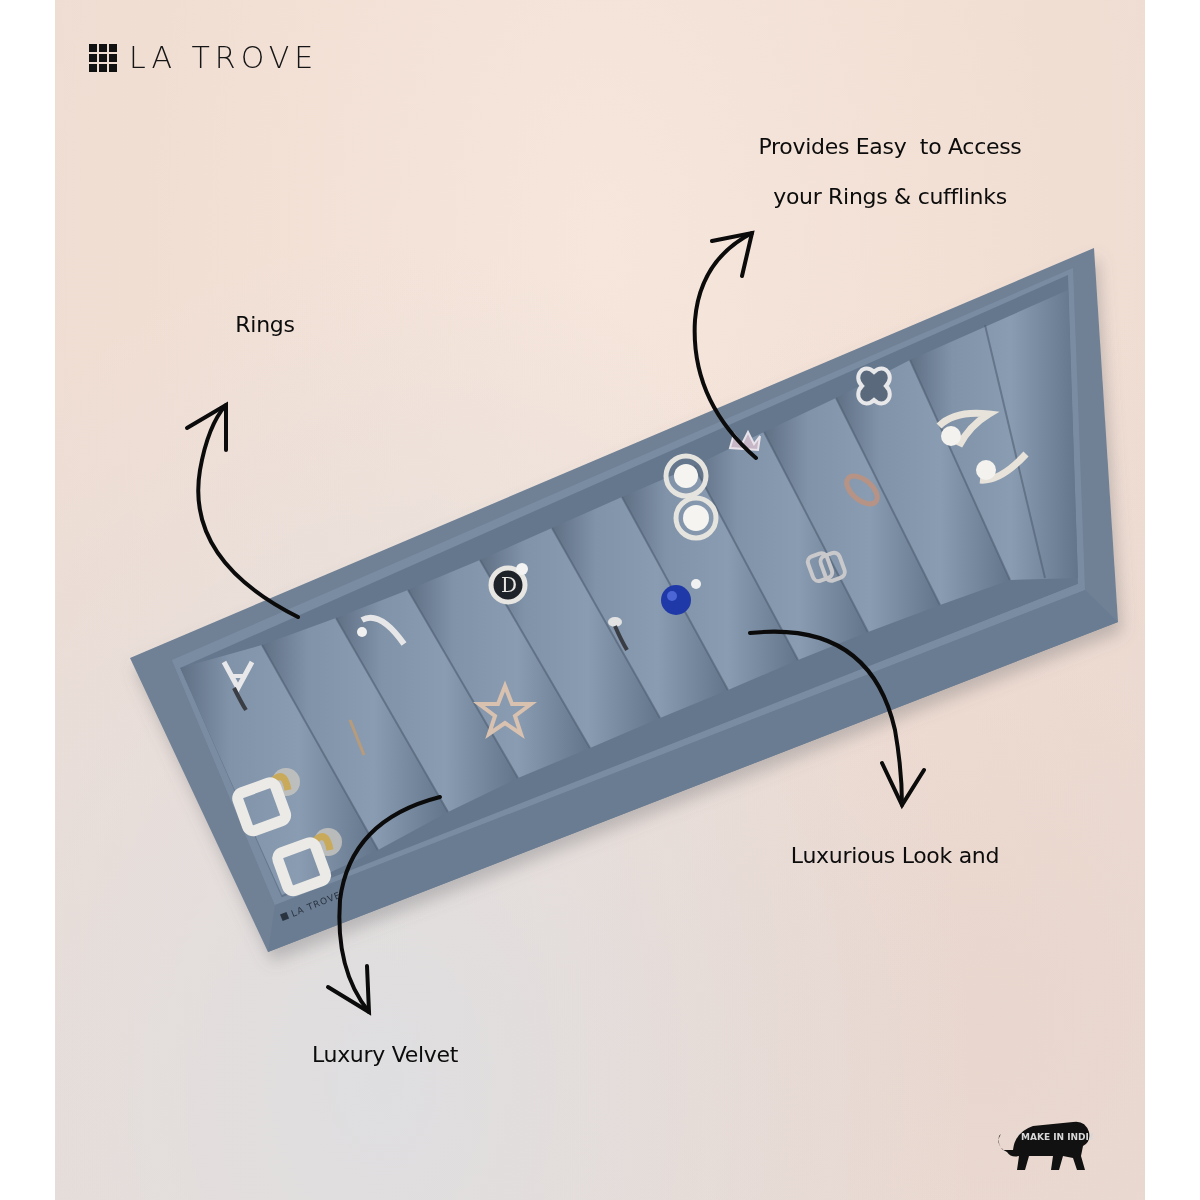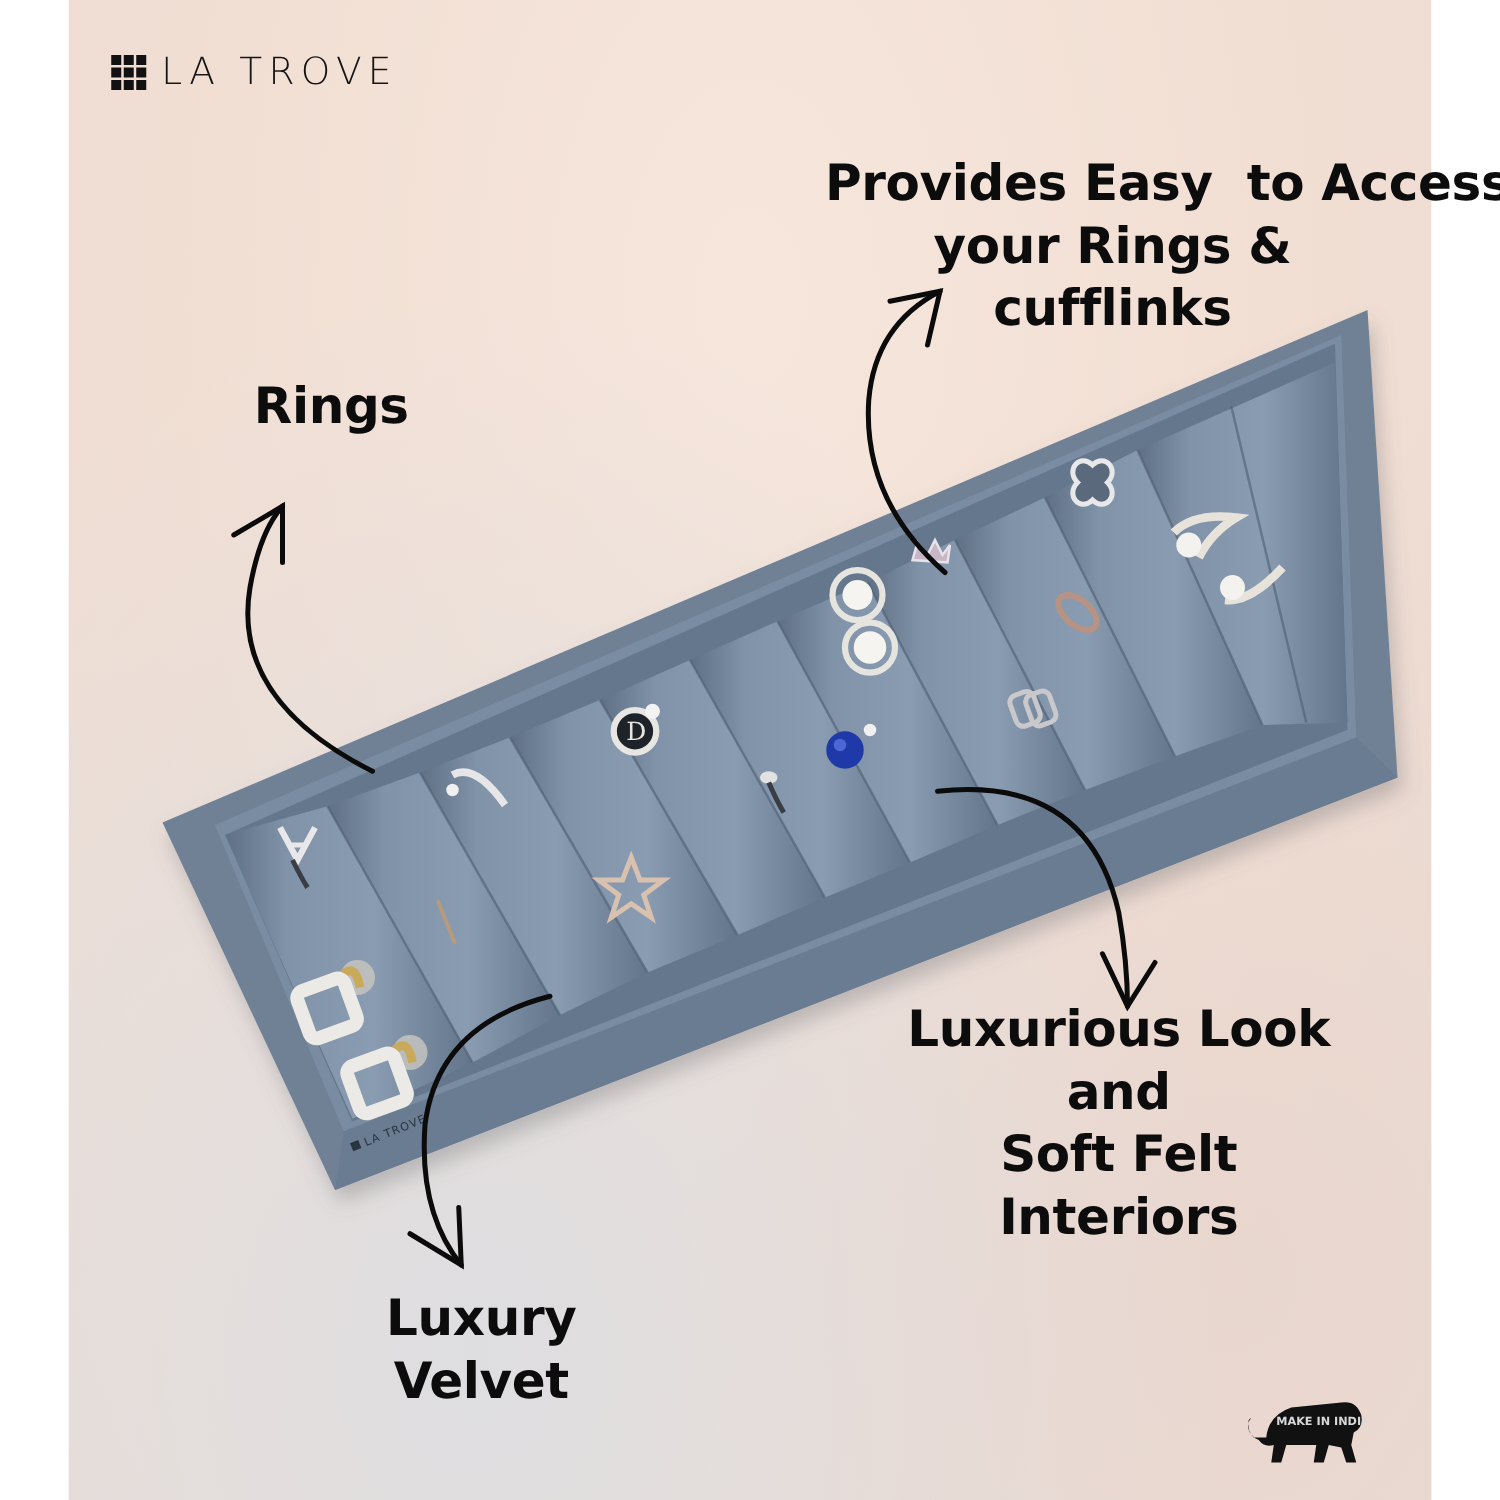--- a/index.html
+++ b/index.html
@@ -7,21 +7,21 @@
   .photo { position: absolute; left: 55px; top: 0; width: 1090px; height: 1200px;
     background:
       radial-gradient(ellipse at 30% 90%, rgba(220,222,226,0.9) 0%, rgba(220,222,226,0) 55%),
       radial-gradient(ellipse at 85% 85%, rgba(232,214,206,0.9) 0%, rgba(232,214,206,0) 50%),
       radial-gradient(ellipse at 50% 20%, #f6e6dc 0%, #f1ded3 60%, #ebdcd4 100%);
   }
   .brand { position: absolute; left: 89px; top: 40px; display: flex; align-items: center; gap: 12px; }
   .brand-grid { display: grid; grid-template-columns: repeat(3, 8px); grid-gap: 2px; }
   .brand-grid span { width: 8px; height: 8px; background: #111; display: block; }
   .brand-text { font-family: "DejaVu Sans", sans-serif; font-weight: 300; font-size: 30px; letter-spacing: 5px; color: #151515; }
-  .label { position: absolute; font-family: "DejaVu Sans", sans-serif; font-weight: bold; color: #0c0c0c; text-align: center; line-height: 50px; font-size: 40px; letter-spacing: -0.3px; }
+  .label { position: absolute; font-family: "DejaVu Sans", sans-serif; font-weight: normal; color: #0c0c0c; text-align: center; line-height: 50px; font-size: 22px; letter-spacing: -0.3px; }
   .tray-svg, .arrows-svg { position: absolute; left: 0; top: 0; width: 1200px; height: 1200px; }
   .mii { position: absolute; left: 993px; top: 1112px; width: 100px; height: 70px; text-align: right; }
 </style>
 </head>
 <body>
 
 <div class="photo"></div>
 
 <div class="brand">
   <div class="brand-grid">
@@ -198,23 +198,22 @@
   </g>
 </svg>
 
 <div class="label" style="left:660px; top:122px; width:460px;">
   <div style="white-space:pre;">Provides Easy  to Access</div>
   <div>your Rings &amp; cufflinks</div>
 </div>
 <div class="label" style="left:120px; top:300px; width:290px;">
   <div>Rings</div>
 </div>
-<div class="label" style="left:700px; top:799px; width:390px;">
+<div class="label" style="left:700px; top:831px; width:390px;">
   <div>Luxurious Look and</div>
-  <div>Soft Felt Interiors</div>
 </div>
 <div class="label" style="left:240px; top:1030px; width:290px;">
   <div>Luxury Velvet</div>
 </div>
 
 <div class="mii">
   <svg viewBox="0 0 100 70" width="100" height="70">
     <path d="M8,22 Q2,30 10,38 L20,38 Q22,20 40,14 L80,10 Q92,8 96,20 Q98,30 90,34 L88,44 L92,58 L84,58 L80,46 L70,44 L66,58 L58,58 L60,44 L36,44 L32,58 L24,58 L26,44 Q18,46 14,40 Q4,36 6,24 Z" fill="#111"></path>
     <text x="28" y="28" font-family="DejaVu Sans, sans-serif" font-size="9" font-weight="bold" fill="#d8d8d8">MAKE IN INDIA</text>
   </svg>

